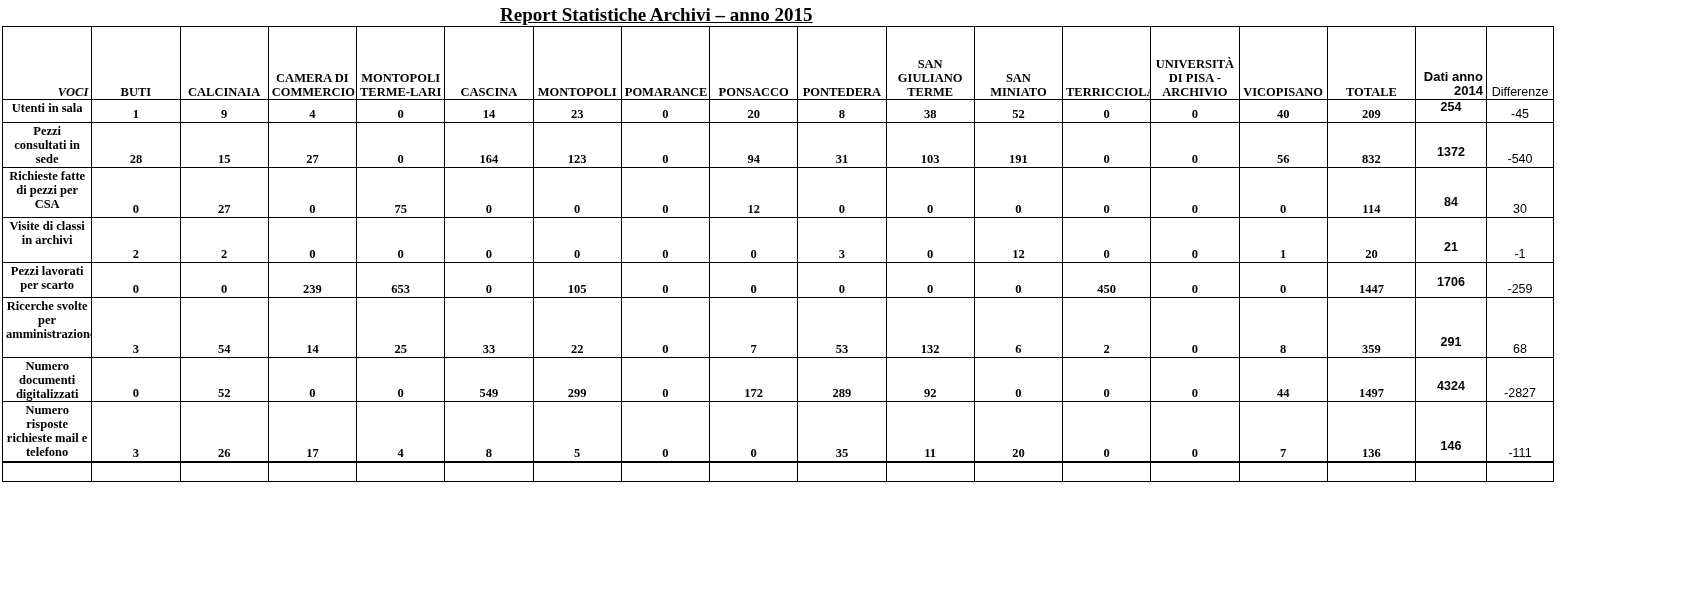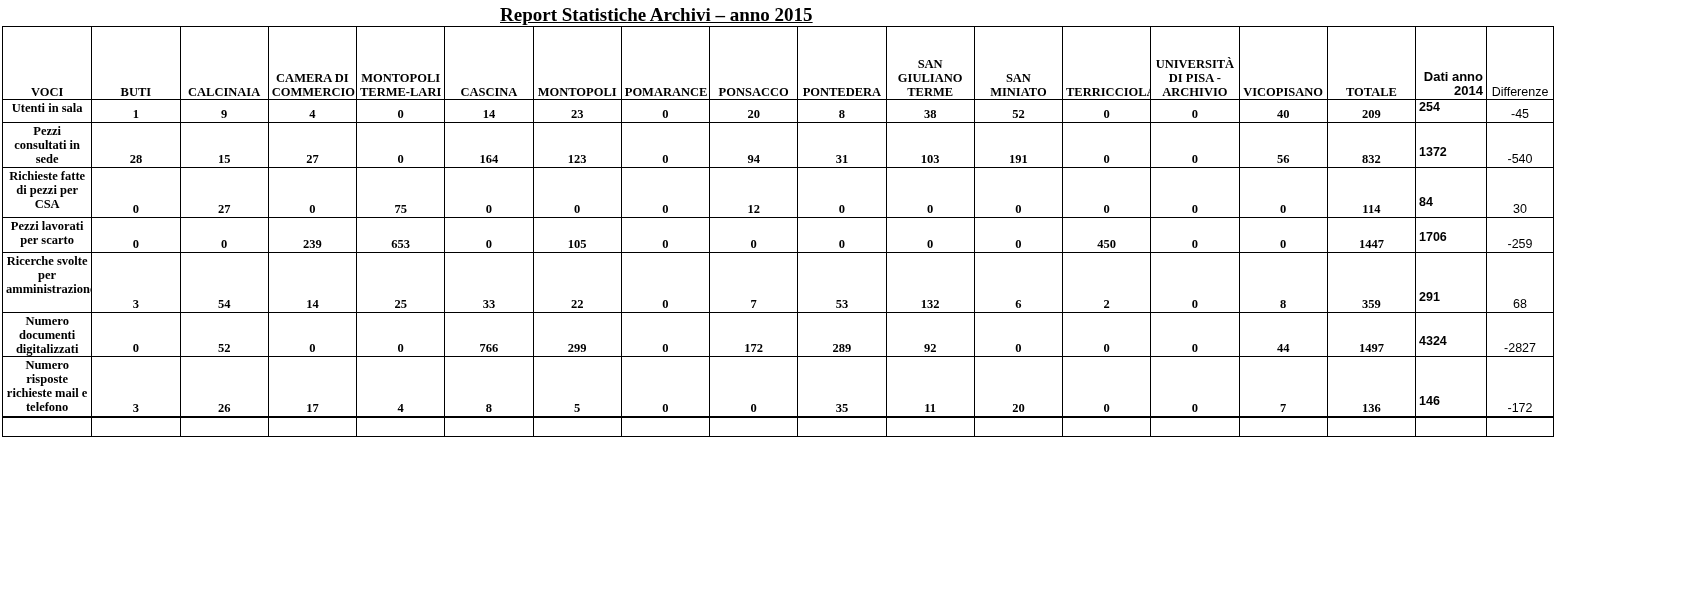--- a/index.html
+++ b/index.html
@@ -53,37 +53,38 @@
   }
   thead th {
     text-align: center;
     font-size: 12.5px;
     height: 72px;
     vertical-align: bottom;
     margin-left: 12px;
   }
   thead th.voci-head {
     vertical-align: bottom;
-    text-align: center;
+    text-align: right;
+    font-style: italic;
   }
   tbody td.rowlabel {
     text-align: center;
     vertical-align: top;
     font-size: 12.5px;
     font-weight: bold;
     padding-top: 1px;
   }
   tbody td.num {
     text-align: center;
     vertical-align: bottom;
     font-weight: bold;
     padding-bottom: 1px;
   }
   tbody td.prev {
-    text-align: left;
+    text-align: center;
     vertical-align: bottom;
     font-family: "Liberation Sans", sans-serif;
     font-size: 12.5px;
     font-weight: bold;
     padding-bottom: 8px;
   }
   tbody td.diff {
     text-align: center;
     vertical-align: bottom;
     font-family: "Liberation Sans", sans-serif;
@@ -227,20 +228,40 @@
         <td class="num">0</td>
         <td class="num">0</td>
         <td class="num">0</td>
         <td class="num">0</td>
         <td class="num">0</td>
         <td class="num">114</td>
         <td class="prev">84</td>
         <td class="diff">30</td>
       </tr>
 
+      <tr style="height:45px">
+        <td class="rowlabel">Visite di classi in archivi</td>
+        <td class="num">2</td>
+        <td class="num">2</td>
+        <td class="num">0</td>
+        <td class="num">0</td>
+        <td class="num">0</td>
+        <td class="num">0</td>
+        <td class="num">0</td>
+        <td class="num">0</td>
+        <td class="num">3</td>
+        <td class="num">0</td>
+        <td class="num">12</td>
+        <td class="num">0</td>
+        <td class="num">0</td>
+        <td class="num">1</td>
+        <td class="num">20</td>
+        <td class="prev">21</td>
+        <td class="diff">-1</td>
+      </tr>
 
 
       <tr style="height:35px">
         <td class="rowlabel">Pezzi lavorati per scarto</td>
         <td class="num">0</td>
         <td class="num">0</td>
         <td class="num">239</td>
         <td class="num">653</td>
         <td class="num">0</td>
         <td class="num">105</td>
@@ -278,21 +299,21 @@
         <td class="diff">68</td>
       </tr>
 
 
       <tr style="height:44px">
         <td class="rowlabel">Numero documenti digitalizzati</td>
         <td class="num">0</td>
         <td class="num">52</td>
         <td class="num">0</td>
         <td class="num">0</td>
-        <td class="num">766</td>
+        <td class="num">549</td>
         <td class="num">299</td>
         <td class="num">0</td>
         <td class="num">172</td>
         <td class="num">289</td>
         <td class="num">92</td>
         <td class="num">0</td>
         <td class="num">0</td>
         <td class="num">0</td>
         <td class="num">44</td>
         <td class="num">1497</td>
@@ -311,21 +332,21 @@
         <td class="num">0</td>
         <td class="num">0</td>
         <td class="num">35</td>
         <td class="num">11</td>
         <td class="num">20</td>
         <td class="num">0</td>
         <td class="num">0</td>
         <td class="num">7</td>
         <td class="num">136</td>
         <td class="prev">146</td>
-        <td class="diff">-172</td>
+        <td class="diff">-111</td>
       </tr>
 
     </tbody>
   </table>
 
   <table class="tail-rows">
     <colgroup>
       <col style="width:88px">
       <col style="width:87px">
       <col style="width:87px">

